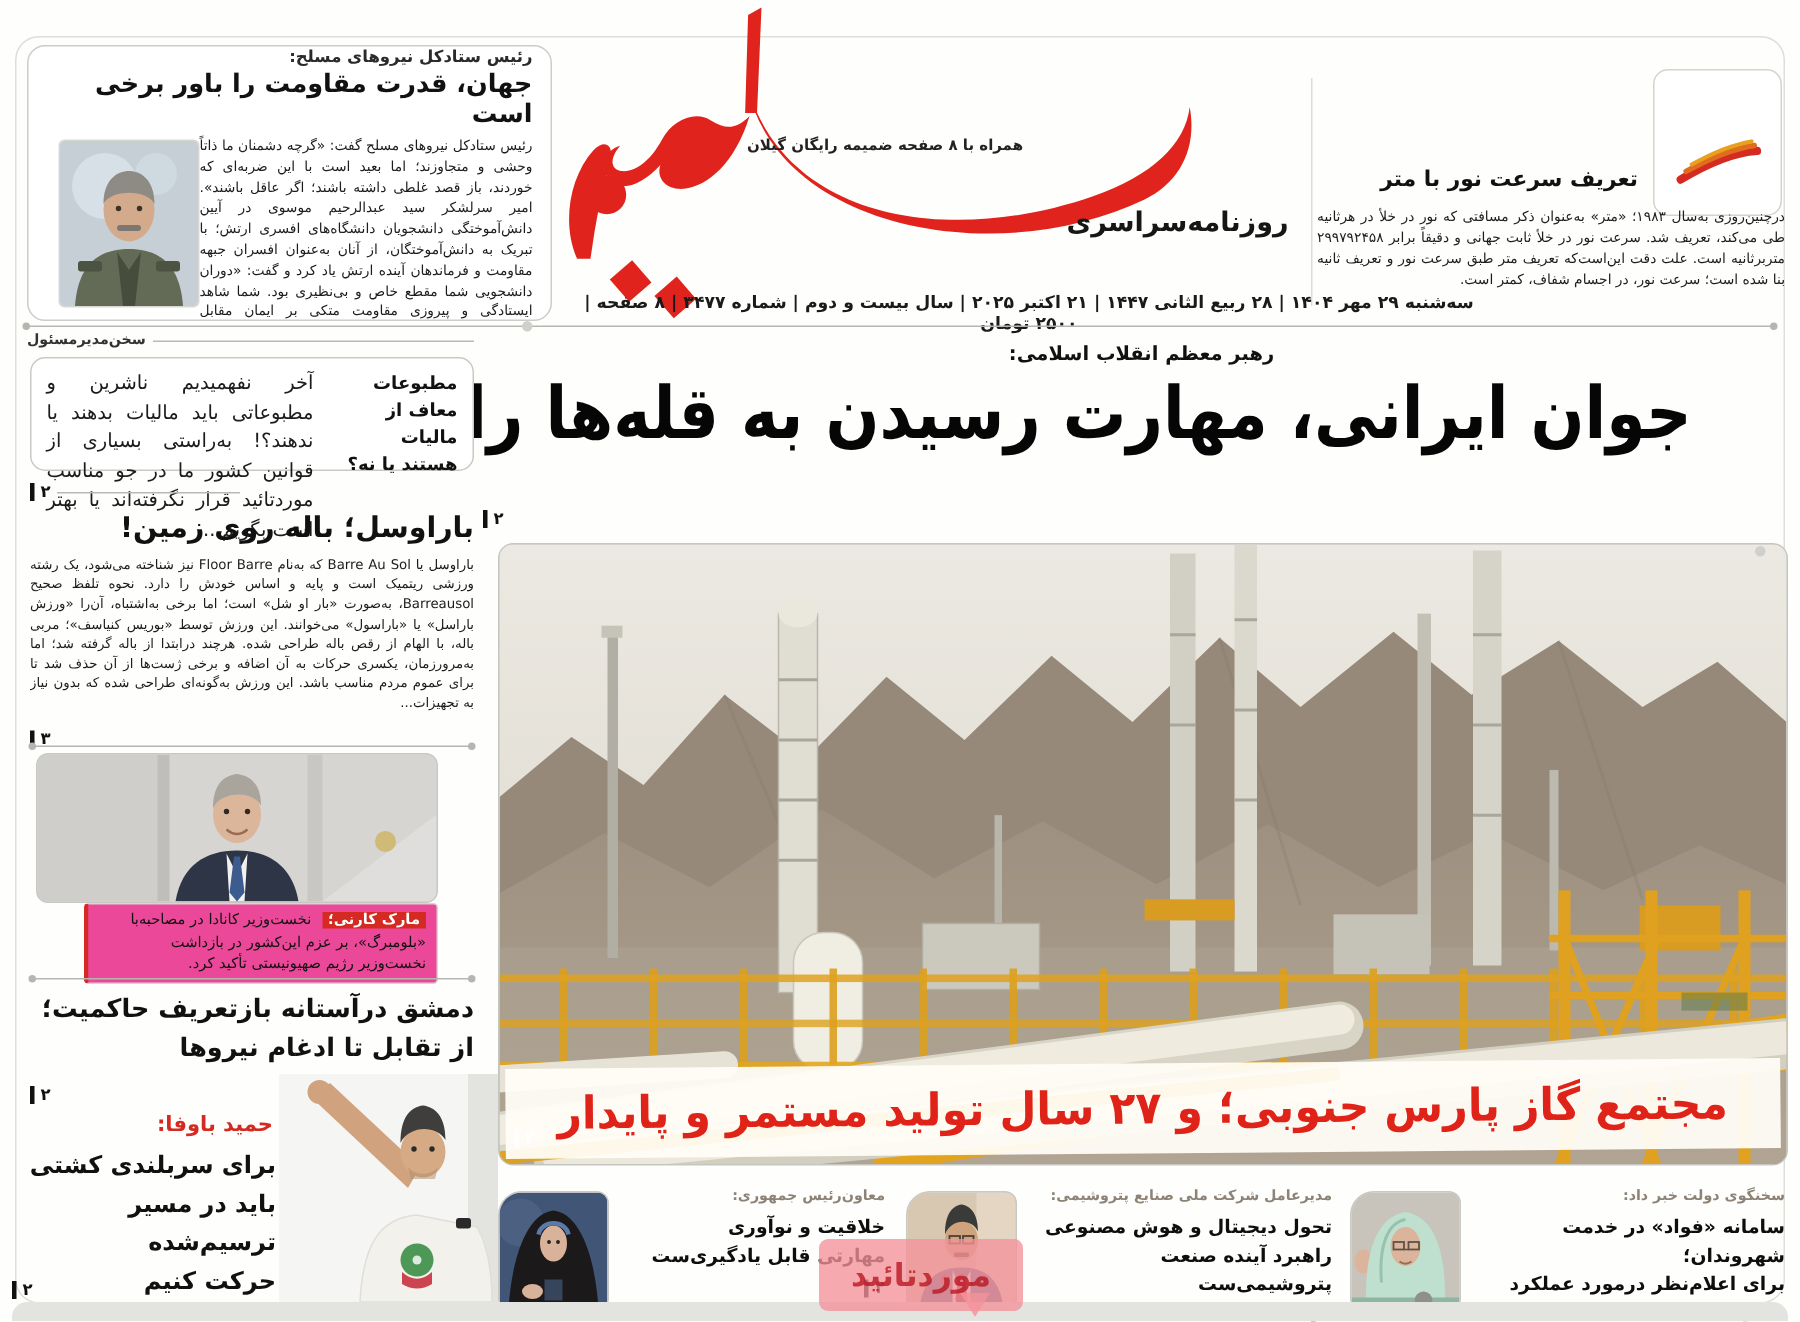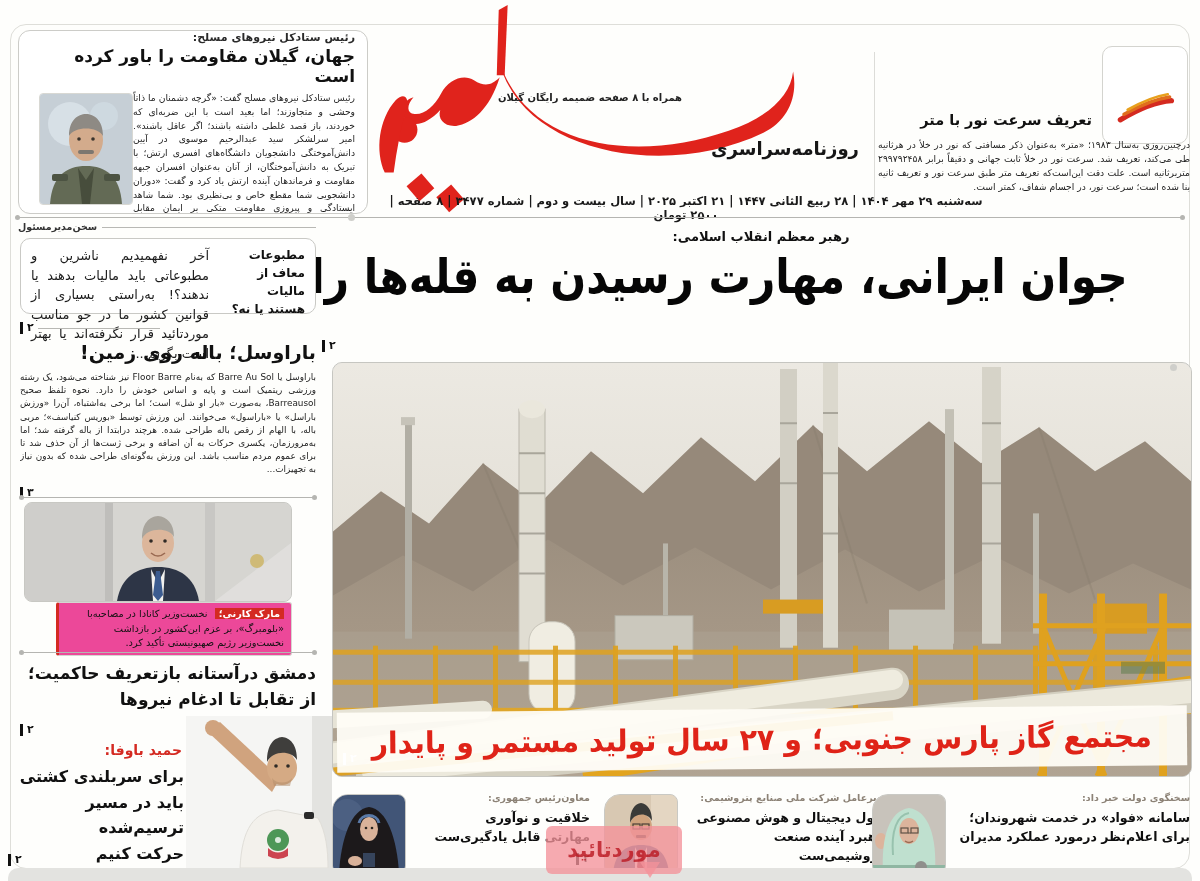--- a/index.html
+++ b/index.html
@@ -44,21 +44,21 @@
   
   .photo{left:332px;top:362px;width:858px;height:413px;border:1px solid #c6c6c1;border-radius:10px;overflow:hidden;background:#ddd;}
   .photo svg{position:absolute;inset:0;width:100%;height:100%;}
   .banner{position:absolute;left:4px;right:4px;bottom:7px;height:60px;background:rgba(255,253,246,.94);
           display:flex;align-items:center;justify-content:center;transform:rotate(-0.5deg);}
   .banner span{display:inline-block;white-space:nowrap;transform:scaleX(.95);font-size:30px;font-weight:bold;color:#df2318;}
   .photopg{position:absolute;left:10px;bottom:10px;}
   
   .teasers{left:332px;top:788px;width:858px;height:93px;}
   .teaser{position:absolute;top:0;height:93px;}
-  .t1{right:0;width:318px;} .t2{left:272px;width:284px;} .t3{left:0;width:258px;}
+  .t1{right:0;width:290px;} .t2{left:272px;width:284px;} .t3{left:0;width:258px;}
   .thumb{position:absolute;left:0;top:6px;width:72px;height:78px;border:1px solid #c9c9c4;border-radius:16px 8px 8px 8px;overflow:hidden;background:#ddd;}
   .thumb svg{width:100%;height:100%;display:block;}
   .ttext{position:absolute;left:80px;right:0;top:4px;}
   .ttext .k{font-size:9.5px;font-weight:bold;color:#8c8276;margin-bottom:6px;}
   .ttext .h{font-size:12.5px;font-weight:bold;line-height:1.5;color:#0e0e0e;}
   .ttext .pg{margin-top:3px;}
   .wmark{left:546px;top:826px;width:136px;height:48px;background:rgba(243,146,154,.78);border-radius:6px;z-index:6;
          display:flex;align-items:center;justify-content:center;}
   .wmark::after{content:"";position:absolute;right:22px;bottom:-14px;border:10px solid transparent;border-top:16px solid rgba(243,146,154,.78);}
   .wmark span{font-size:21px;font-weight:bold;color:rgba(186,22,32,.8);}
@@ -88,21 +88,21 @@
 </style>
 </head>
 <body>
 
 <div class="page">
 
   <div class="abs frame"></div>
 
   <div class="abs topbox">
     <div class="k">رئیس ستادکل نیروهای مسلح:</div>
-    <div class="h">جهان، گیلان مقاومت را باور کرده است</div>
+    <div class="h">جهان، قدرت مقاومت را باور برخی است</div>
     <div class="b jtext">
       <span class="mphoto" style="display:block;">
         <svg viewBox="0 0 92 110" preserveAspectRatio="xMidYMid slice">
           <rect width="92" height="110" fill="#c6cfd6"></rect>
           <circle cx="30" cy="30" r="22" fill="#dbe4ea" opacity=".8"></circle>
           <circle cx="64" cy="22" r="14" fill="#d2dde4" opacity=".7"></circle>
           <path d="M10,110 C12,82 26,72 46,72 C66,72 80,82 82,110 Z" fill="#636a55"></path>
           <path d="M38,74 L46,86 L54,74 L50,110 L42,110 Z" fill="#474d3c"></path>
           <rect x="12" y="80" width="16" height="7" rx="2" fill="#4c5342"></rect>
           <rect x="64" y="80" width="16" height="7" rx="2" fill="#4c5342"></rect>

